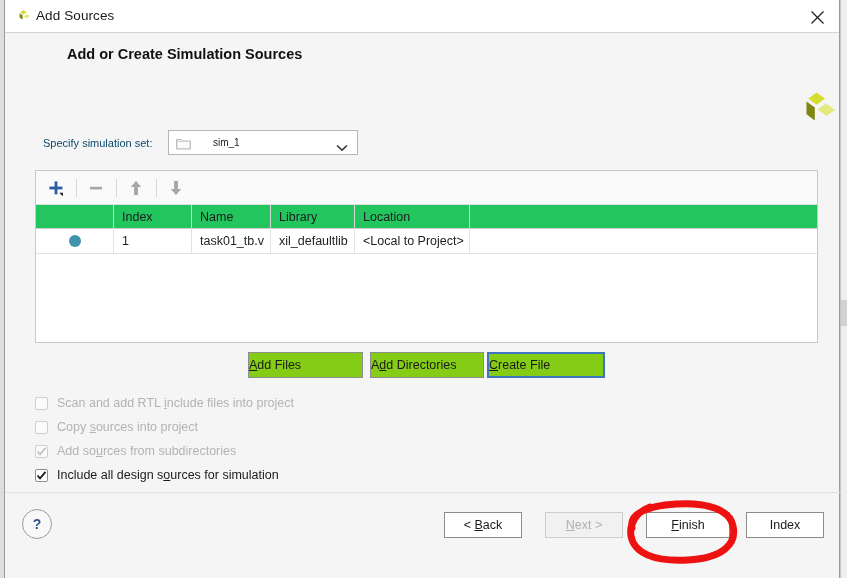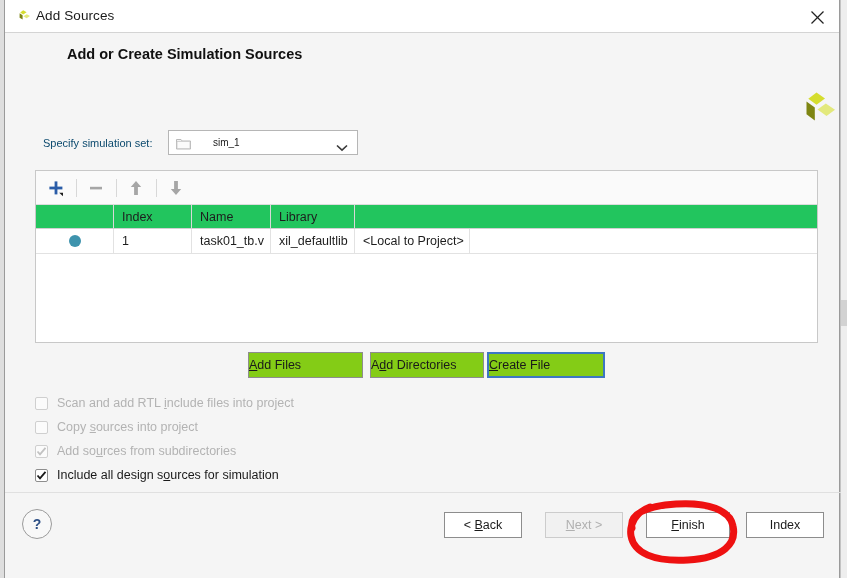--- a/index.html
+++ b/index.html
@@ -366,20 +366,21 @@
           </svg>
         </div>
       </div>
 
       <div id="sources-table">
         <div id="thead-row">
           <div class="th" style="left:0px;width:78px"></div>
           <div class="th" style="left:78px;width:78px">Index</div>
           <div class="th" style="left:156px;width:79px">Name</div>
           <div class="th" style="left:235px;width:84px">Library</div>
+          <div class="th" style="left:319px;width:115px">Location</div>
         </div>
         <div id="tbody-row">
           <div class="td cell-status" style="left:0px;width:78px">
             <span class="status-dot"></span>
           </div>
           <div class="td" style="left:78px;width:78px">1</div>
           <div class="td" style="left:156px;width:79px">task01_tb.v</div>
           <div class="td" style="left:235px;width:84px">xil_defaultlib</div>
           <div class="td" style="left:319px;width:115px">&lt;Local to Project&gt;</div>
         </div>

